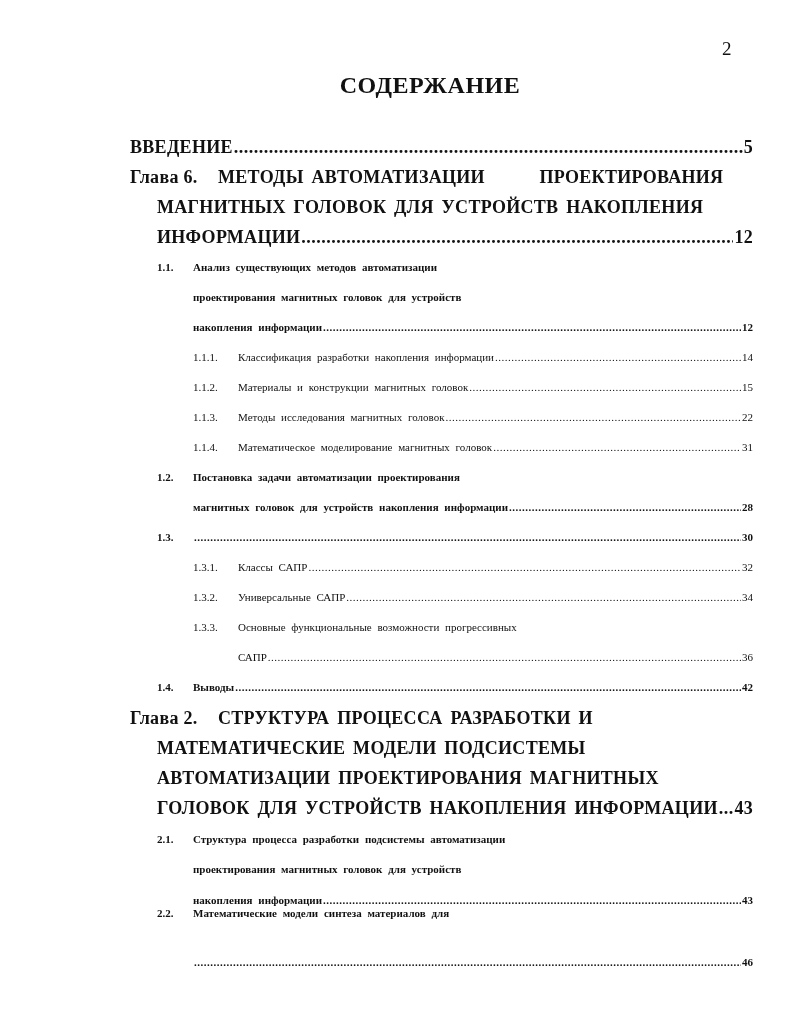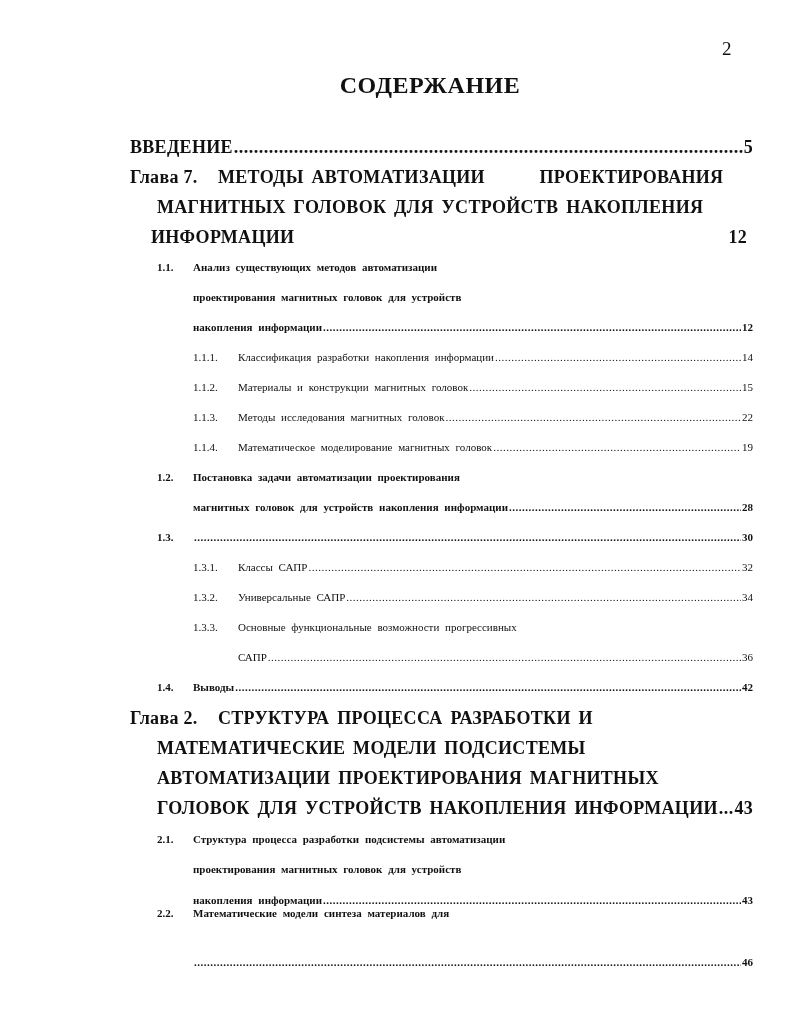--- a/index.html
+++ b/index.html
@@ -26,27 +26,27 @@
 
 <div class="toc">
 
   <div class="line bold caps" style="left:130px;width:623px;top:2px;">
     <span class="txt">ВВЕДЕНИЕ</span>
     <span class="dots"></span>
     <span class="pg">5</span>
   </div>
 
   <div class="line bold caps" style="left:130px;width:623px;top:32px;">
-    <span class="num" style="width:88px;">Глава 7.</span>
+    <span class="num" style="width:88px;">Глава 6.</span>
     <span class="txt" style="white-space:pre;">МЕТОДЫ АВТОМАТИЗАЦИИ       ПРОЕКТИРОВАНИЯ</span>
   </div>
   <div class="line bold caps" style="left:157px;width:596px;top:62px;">
     <span class="txt">МАГНИТНЫХ ГОЛОВОК ДЛЯ УСТРОЙСТВ НАКОПЛЕНИЯ</span>
   </div>
-  <div class="line bold caps" style="left:151px;width:596px;top:92px;align-items:flex-end;">
+  <div class="line bold caps" style="left:157px;width:596px;top:92px;">
     <span class="txt">ИНФОРМАЦИИ</span>
     <span class="dots"></span>
     <span class="pg">12</span>
   </div>
 
   <div class="line bold" style="left:157px;width:596px;top:122px;">
     <span class="num" style="width:36px;">1.1.</span>
     <span class="txt">Анализ существующих методов автоматизации</span>
   </div>
   <div class="line bold" style="left:193px;width:560px;top:152px;">
@@ -73,21 +73,21 @@
   <div class="line" style="left:193px;width:560px;top:272px;">
     <span class="num" style="width:45px;">1.1.3.</span>
     <span class="txt">Методы исследования магнитных головок</span>
     <span class="dots"></span>
     <span class="pg">22</span>
   </div>
   <div class="line" style="left:193px;width:560px;top:302px;">
     <span class="num" style="width:45px;">1.1.4.</span>
     <span class="txt">Математическое моделирование магнитных головок</span>
     <span class="dots"></span>
-    <span class="pg">19</span>
+    <span class="pg">31</span>
   </div>
 
   <div class="line bold" style="left:157px;width:596px;top:332px;">
     <span class="num" style="width:36px;">1.2.</span>
     <span class="txt">Постановка задачи автоматизации проектирования</span>
   </div>
   <div class="line bold" style="left:193px;width:560px;top:362px;">
     <span class="txt">магнитных головок для устройств накопления информации</span>
     <span class="dots"></span>
     <span class="pg">28</span>

